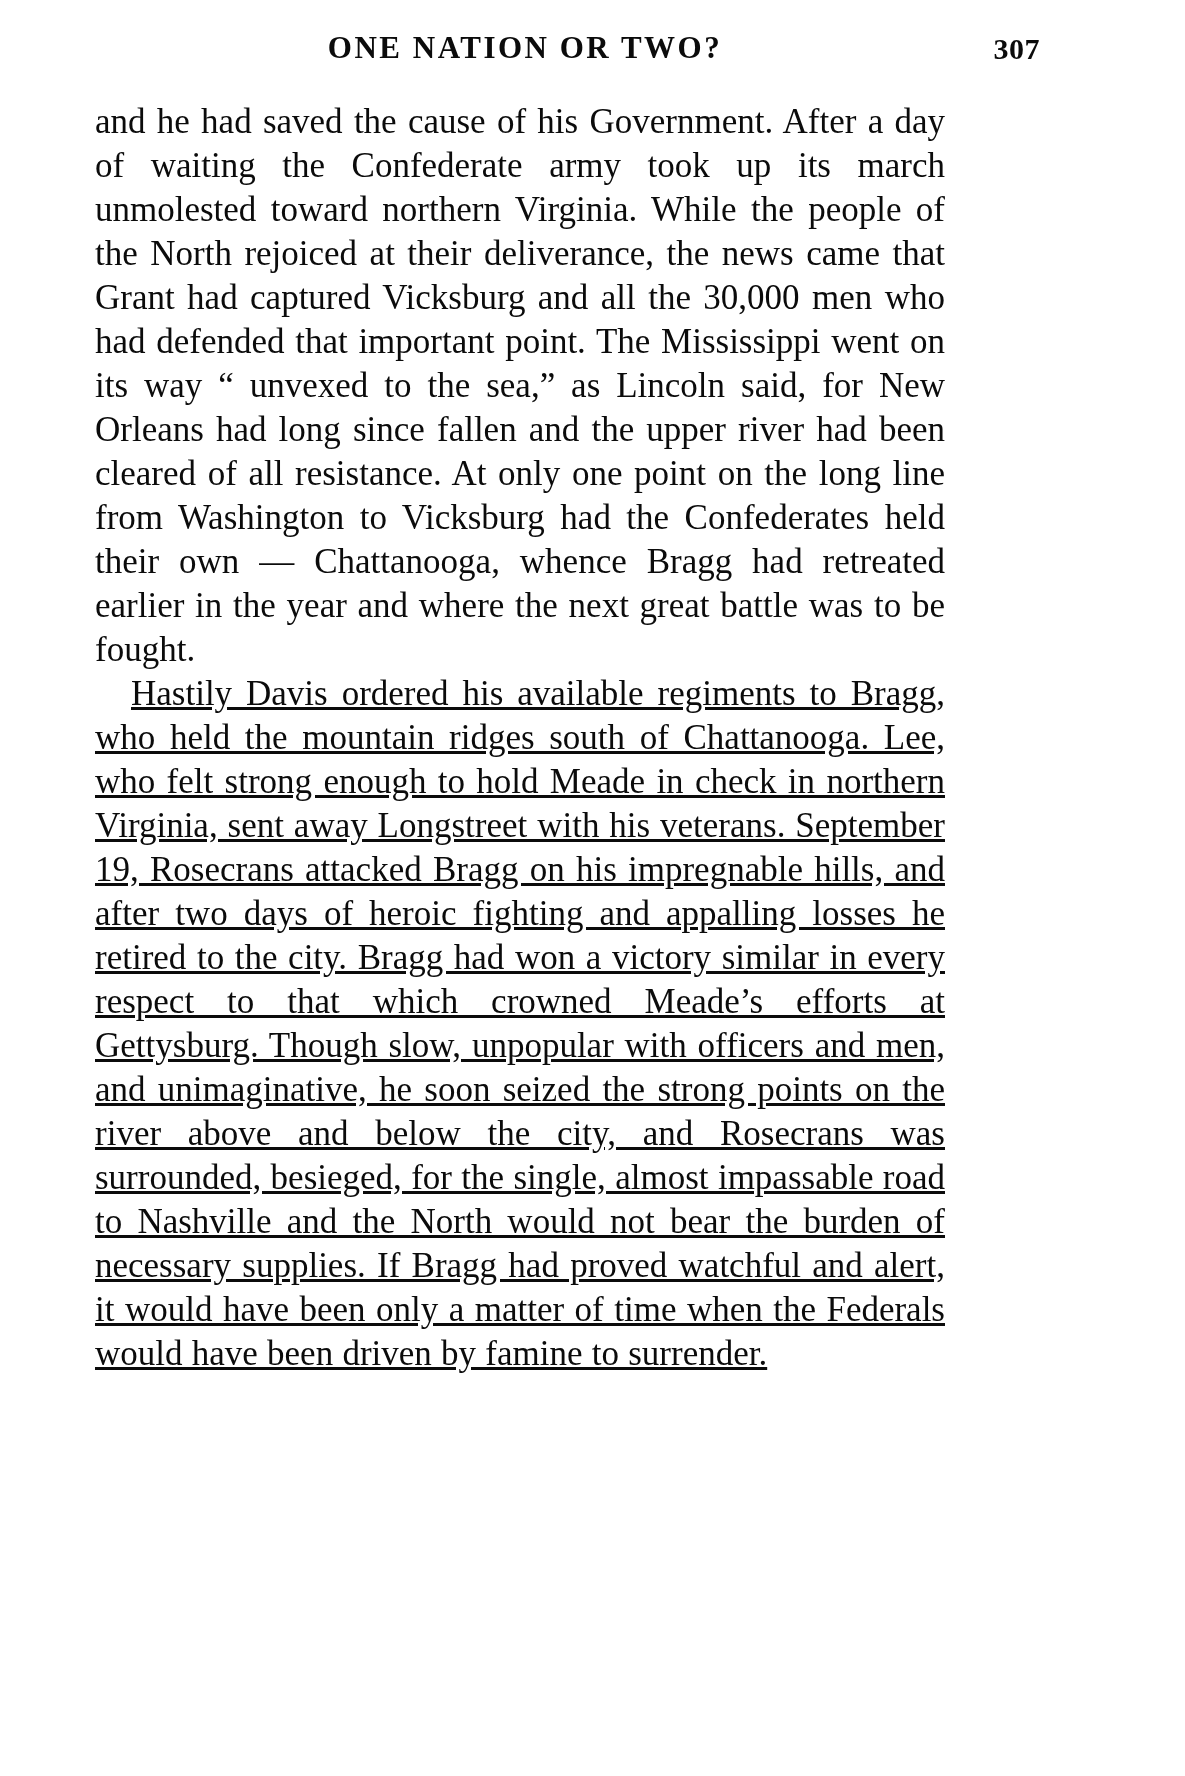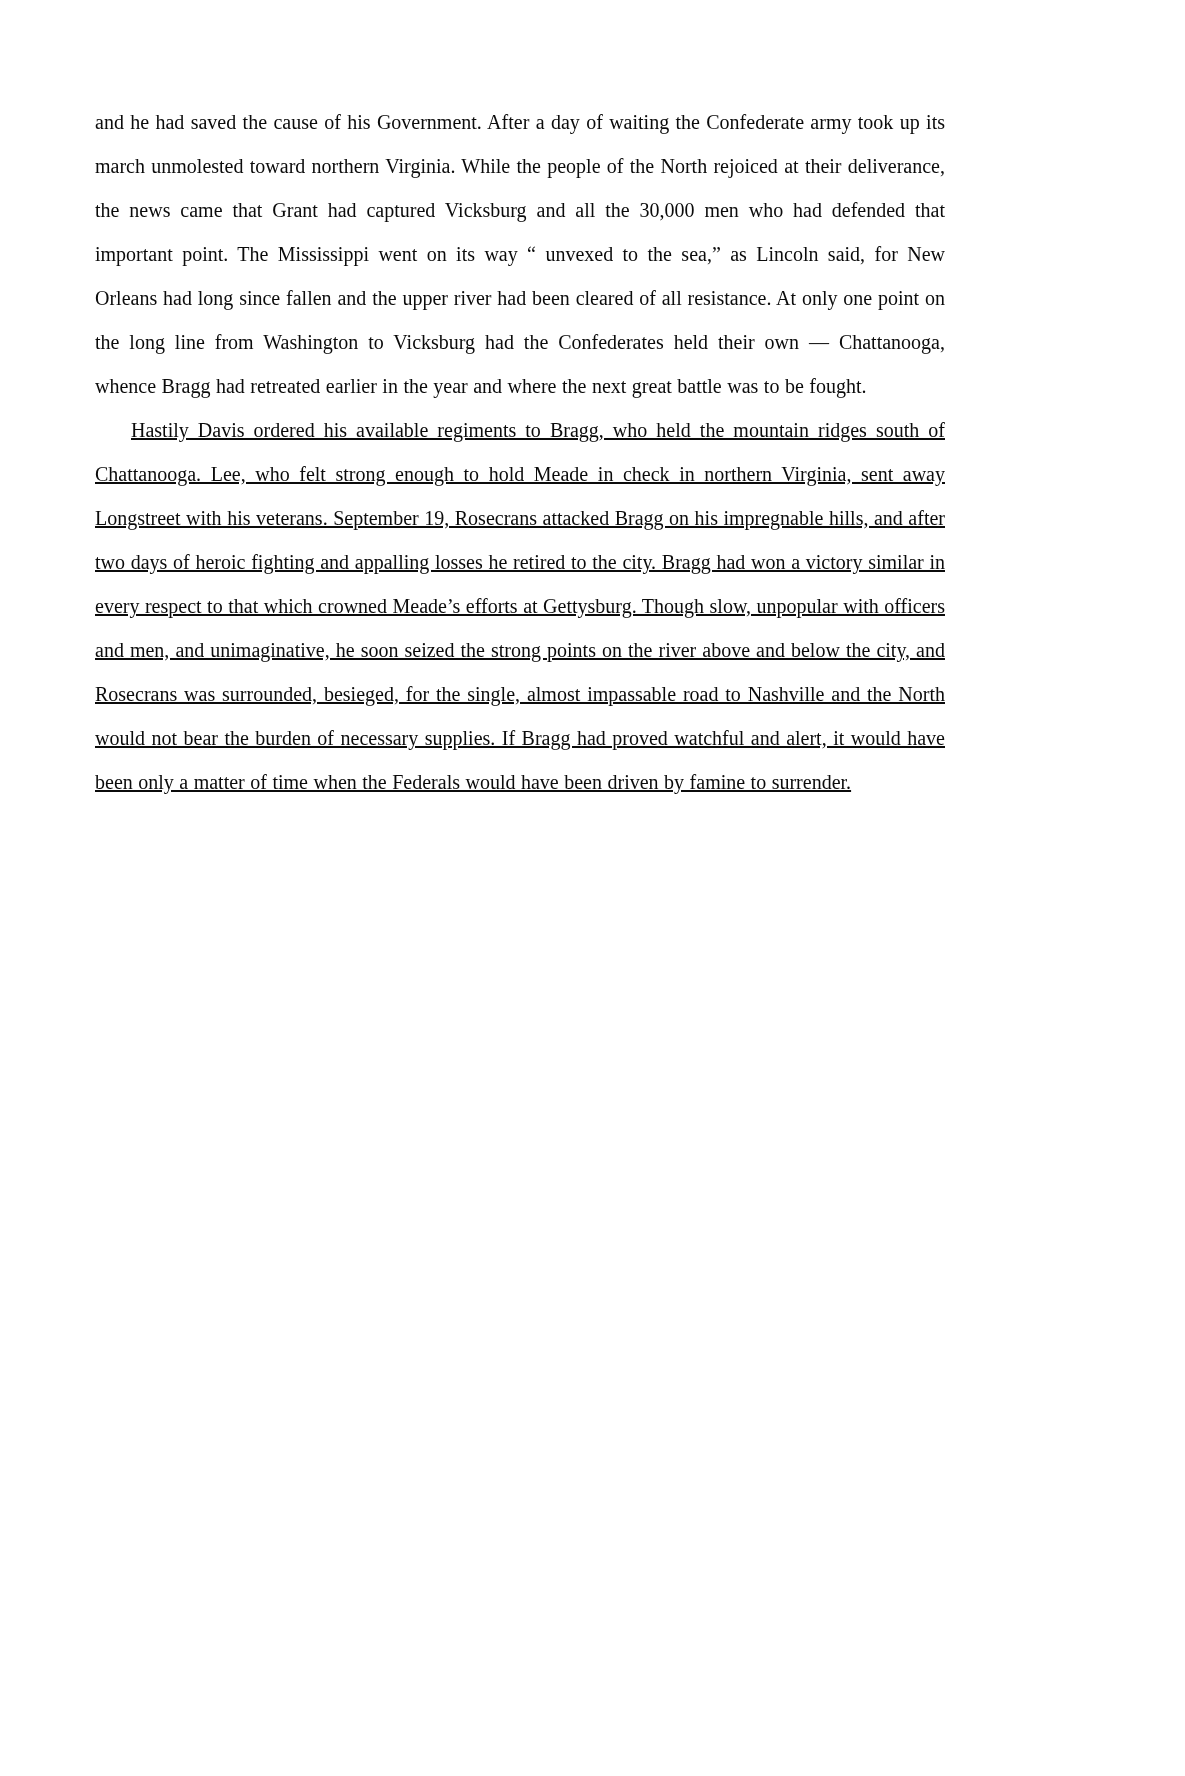--- a/index.html
+++ b/index.html
@@ -42,39 +42,43 @@
     font-weight: bold;
     letter-spacing: 0.5px;
   }
   .body-text {
     position: absolute;
     top: 100px;
     left: 95px;
     width: 850px;
   }
   .para {
-    font-size: 20px;
+    font-size: 35px;
     line-height: 44px;
     text-align: justify;
     text-align-last: left;
     margin: 0;
     word-spacing: 0.5px;
   }
   .para.indent {
     text-indent: 36px;
   }
   .para + .para {
     margin-top: 0;
     text-decoration: underline;
   }
 </style>
 </head>
 <body>
 
 <div class="page">
 
+  <div class="running-head">
+    <div class="head-title">ONE NATION OR TWO?</div>
+    <div class="head-folio">307</div>
+  </div>
 
   <div class="body-text">
     <p class="para">and he had saved the cause of his Government. After a day of waiting the Confederate army took up its march unmolested toward northern Virginia. While the people of the North rejoiced at their deliverance, the news came that Grant had captured Vicksburg and all the 30,000 men who had defended that important point. The Mississippi went on its way “ unvexed to the sea,” as Lincoln said, for New Orleans had long since fallen and the upper river had been cleared of all resistance. At only one point on the long line from Washington to Vicksburg had the Confederates held their own — Chattanooga, whence Bragg had retreated earlier in the year and where the next great battle was to be fought.</p>
     <p class="para indent">Hastily Davis ordered his available regiments to Bragg, who held the mountain ridges south of Chattanooga. Lee, who felt strong enough to hold Meade in check in northern Virginia, sent away Longstreet with his veterans. September 19, Rosecrans attacked Bragg on his impregnable hills, and after two days of heroic fighting and appalling losses he retired to the city. Bragg had won a victory similar in every respect to that which crowned Meade’s efforts at Gettysburg. Though slow, unpopular with officers and men, and unimaginative, he soon seized the strong points on the river above and below the city, and Rosecrans was surrounded, besieged, for the single, almost impassable road to Nashville and the North would not bear the burden of necessary supplies. If Bragg had proved watchful and alert, it would have been only a matter of time when the Federals would have been driven by famine to surrender.</p>
   </div>
 
 </div>
 
 </body></html>

